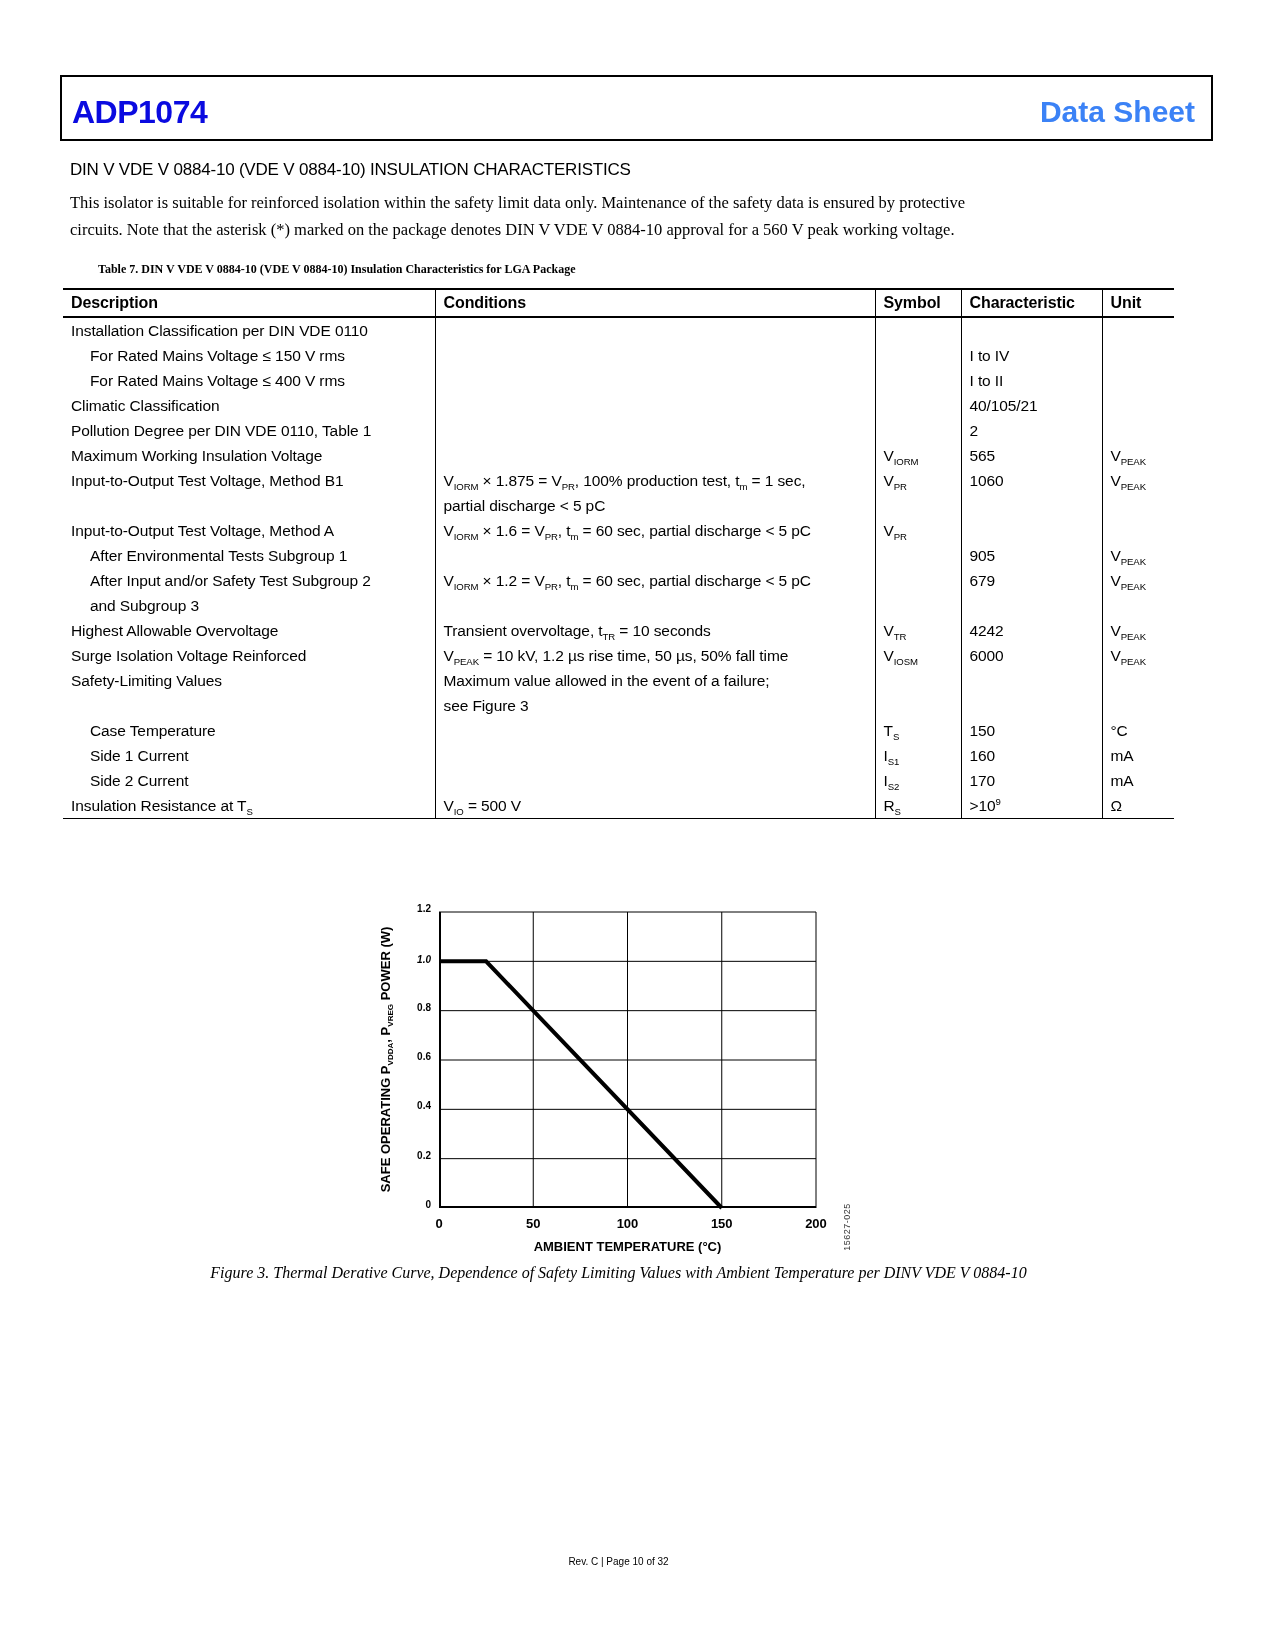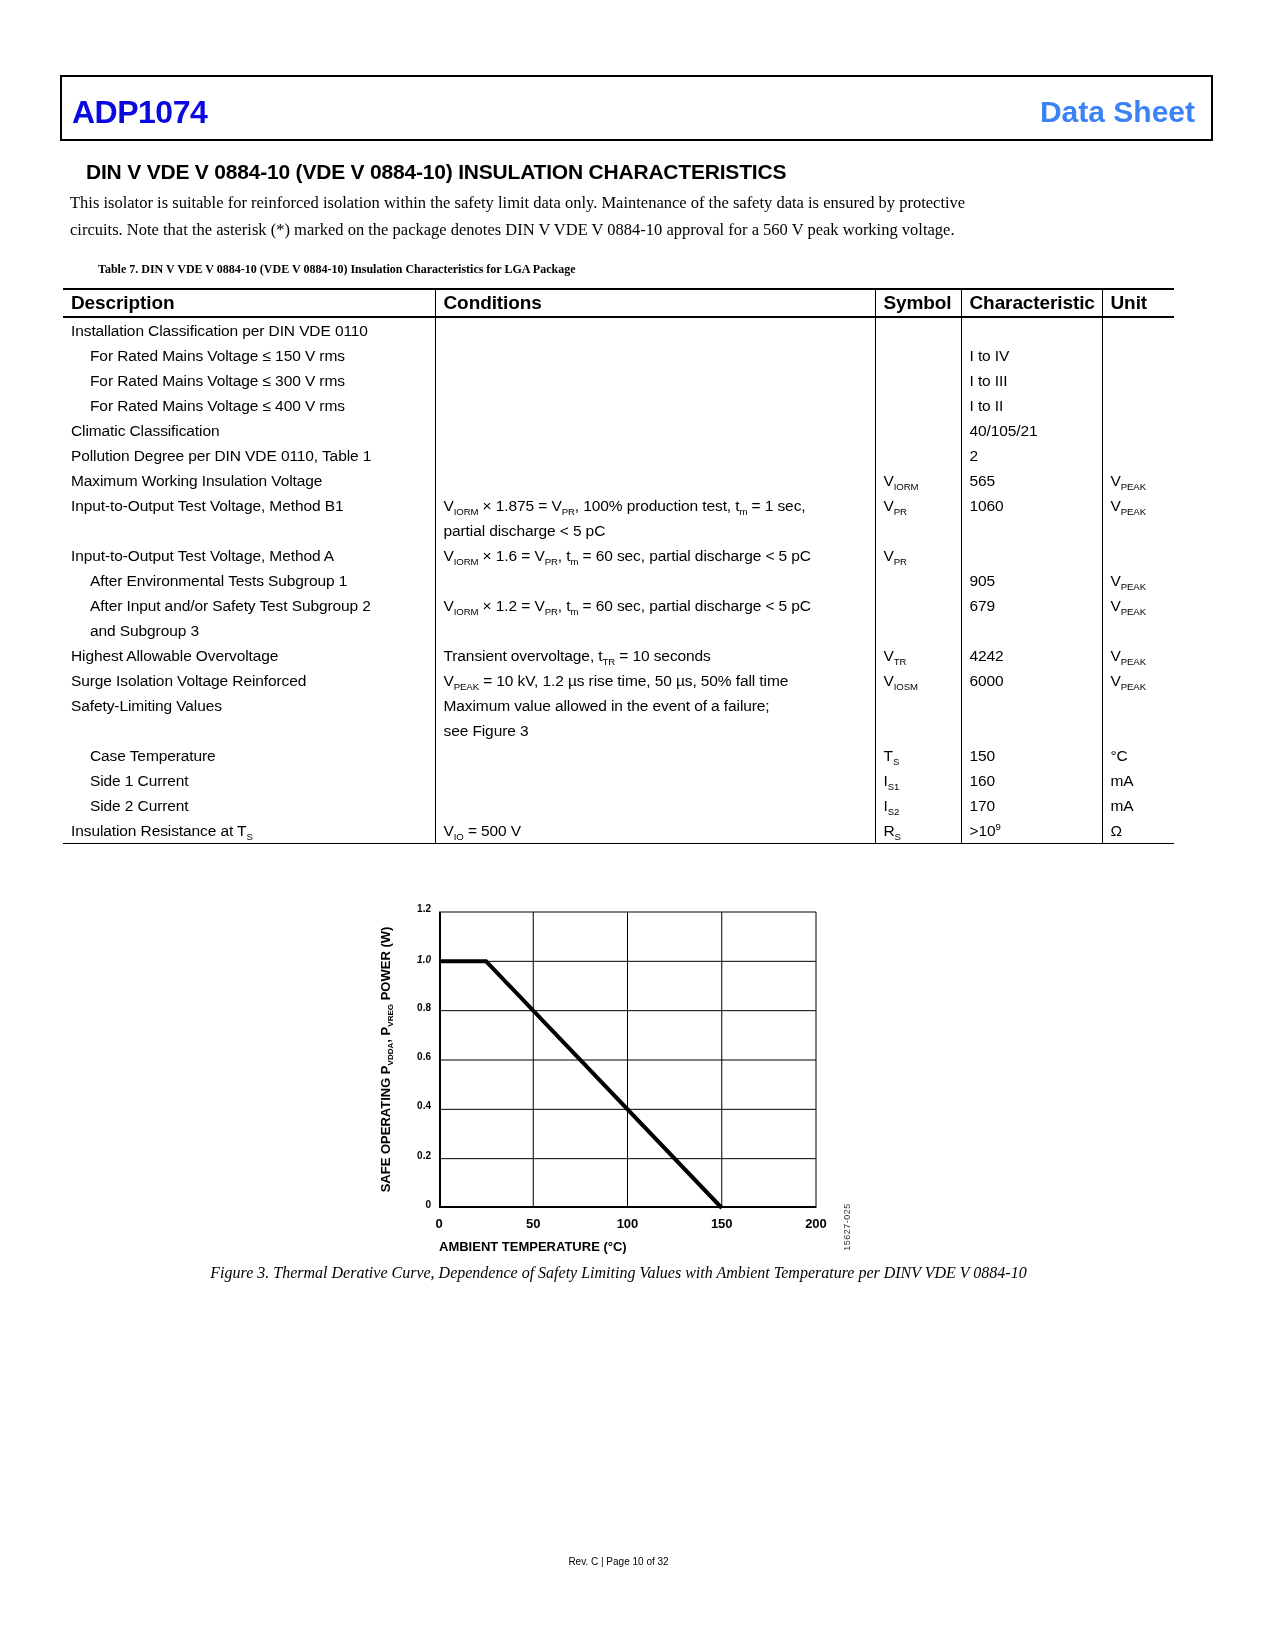--- a/index.html
+++ b/index.html
@@ -7,46 +7,46 @@
         font-family:"Liberation Sans",sans-serif;color:#000;}
 
   
   .header-box{position:absolute;left:60px;top:75px;width:1153px;height:66px;
               border:2px solid #000;box-sizing:border-box;display:flex;align-items:center;
               justify-content:space-between;padding:8px 16px 0 10px;}
   .part-number{font-size:32px;font-weight:bold;letter-spacing:-0.5px;color:#0a0ae0;}
   .doc-type{font-size:30px;font-weight:bold;color:#3b82f6;}
 
   
-  .section-heading{position:absolute;left:86px;top:160px;font-size:21px;font-weight:bold;letter-spacing:-0.2px;}
+  .section-heading{position:absolute;left:70px;top:160px;font-size:17px;font-weight:normal;letter-spacing:-0.2px;}
   .intro-paragraph{position:absolute;left:70px;top:189px;width:1085px;
                    font-family:"Liberation Serif",serif;font-size:16.5px;line-height:27px;}
 
   
   .table-title{position:absolute;left:70px;top:262px;font-family:"Liberation Serif",serif;
                font-size:12px;font-weight:bold;margin-left:28px;}
   table.ins{position:absolute;left:63px;top:288px;width:1111px;border-collapse:collapse;
             table-layout:fixed;border-top:2.5px solid #000;border-bottom:1.5px solid #000;
             font-size:15.5px;letter-spacing:-0.1px;}
   table.ins thead tr{border-bottom:2px solid #000;}
-  table.ins th{text-align:left;font-size:19px;font-weight:bold;padding:2px 8px;height:22px;}
+  table.ins th{text-align:left;font-size:16px;font-weight:bold;padding:2px 8px;height:22px;}
   table.ins td{padding:0 8px;line-height:25px;vertical-align:top;}
   table.ins th + th, table.ins td + td{border-left:1px solid #000;}
   table.ins td.indent{padding-left:27px;}
   sub{font-size:62%;line-height:0;}
   sup{font-size:62%;line-height:0;}
 
   
   .chart{position:absolute;left:439px;top:912px;width:377px;height:296px;}
   .chart svg{position:absolute;left:0;top:0;overflow:visible;}
   .ytick{position:absolute;left:-52px;width:44px;text-align:right;
          font-size:10px;font-weight:bold;}
   .xtick{position:absolute;top:304px;width:44px;text-align:center;
          font-size:13px;font-weight:bold;}
-  .x-axis-title{position:absolute;left:0;top:327px;width:377px;
+  .x-axis-title{position:absolute;left:0;top:327px;width:377px;text-align:center;
                 font-size:13px;font-weight:bold;}
   .y-axis-title{position:absolute;left:-219px;top:140px;width:330px;text-align:center;
                 transform:rotate(-90deg);font-size:13px;font-weight:bold;}
   .fig-code{position:absolute;left:368px;top:310px;width:80px;text-align:center;
             transform:rotate(-90deg);font-size:9px;color:#333;letter-spacing:0.5px;}
 
   .figure-caption{position:absolute;left:63px;top:1264px;width:1111px;text-align:center;
                   font-family:"Liberation Serif",serif;font-style:italic;font-size:16px;}
   .footer{position:absolute;left:63px;top:1556px;width:1111px;text-align:center;font-size:10px;}
 </style>
@@ -89,27 +89,20 @@
           <td></td>
           <td></td>
           <td></td>
           <td></td>
         </tr>
         <tr>
           <td class="indent">For Rated Mains Voltage ≤ 150 V rms</td>
           <td></td>
           <td></td>
           <td>I to IV</td>
-          <td></td>
-        </tr>
-        <tr>
-          <td class="indent">For Rated Mains Voltage ≤ 300 V rms</td>
-          <td></td>
-          <td></td>
-          <td>I to III</td>
           <td></td>
         </tr>
         <tr>
           <td class="indent">For Rated Mains Voltage ≤ 400 V rms</td>
           <td></td>
           <td></td>
           <td>I to II</td>
           <td></td>
         </tr>
         <tr>

